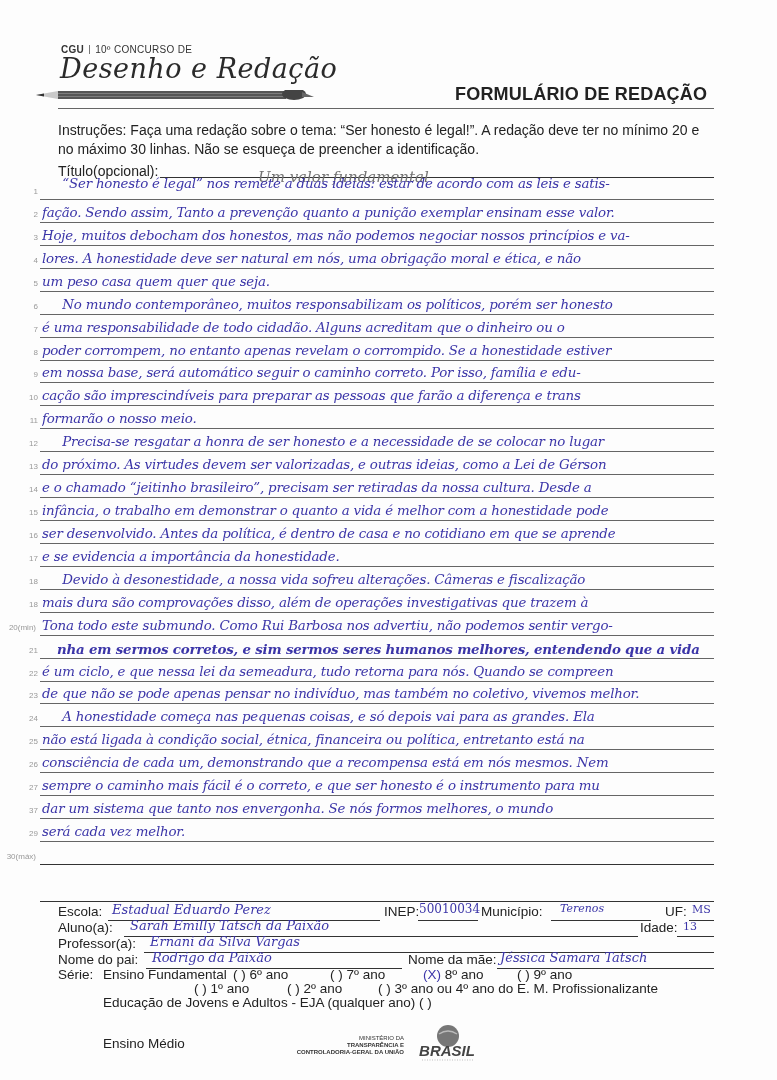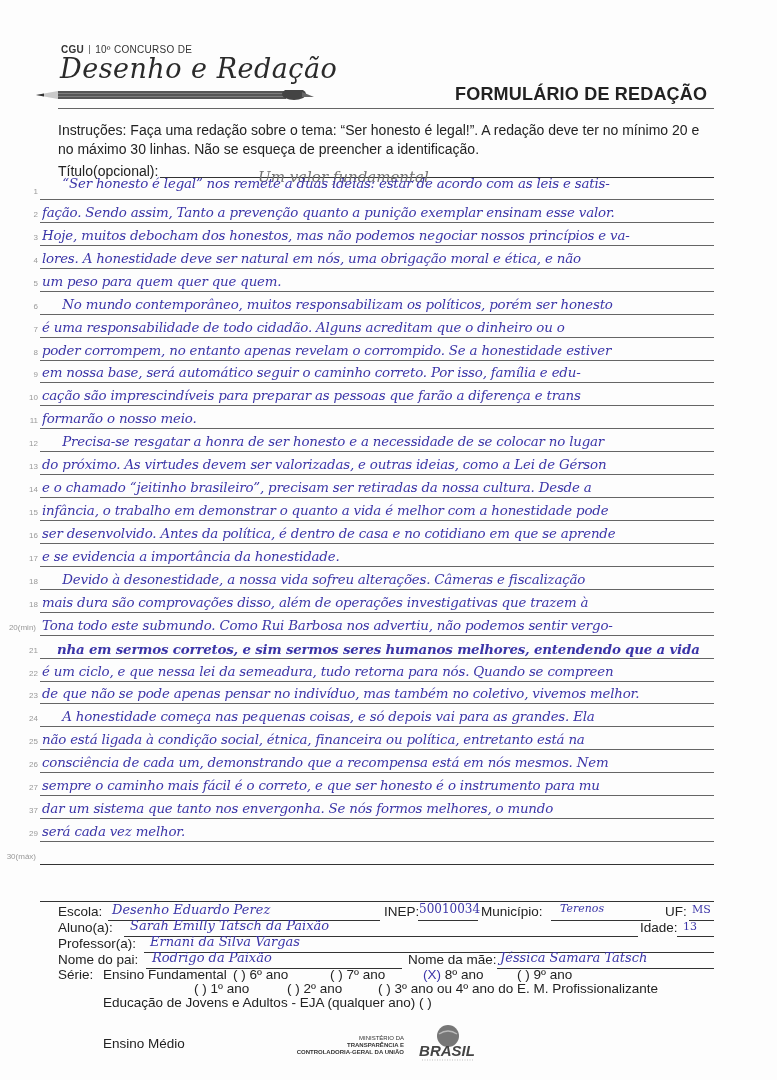--- a/index.html
+++ b/index.html
@@ -76,21 +76,21 @@
       <div class="abs hand" style="left: 42px; top: 228px; white-space: pre;">Hoje, muitos debocham dos honestos, mas não podemos negociar nossos princípios e va-</div>
       <div class="abs ruled-line" style="top: 245px;"></div>
     </div>
     <div>
       <div class="abs line-num" style="left: 20px; top: 256px;">4</div>
       <div class="abs hand" style="left: 42px; top: 251px; white-space: pre;">lores. A honestidade deve ser natural em nós, uma obrigação moral e ética, e não</div>
       <div class="abs ruled-line" style="top: 268px;"></div>
     </div>
     <div>
       <div class="abs line-num" style="left: 20px; top: 279px;">5</div>
-      <div class="abs hand" style="left: 42px; top: 274px; white-space: pre;">um peso para quem quer que quem.</div>
+      <div class="abs hand" style="left: 42px; top: 274px; white-space: pre;">um peso casa quem quer que seja.</div>
       <div class="abs ruled-line" style="top: 291px;"></div>
     </div>
     <div>
       <div class="abs line-num" style="left: 20px; top: 302px;">6</div>
       <div class="abs hand" style="left: 42px; top: 297px; white-space: pre;">     No mundo contemporâneo, muitos responsabilizam os políticos, porém ser honesto</div>
       <div class="abs ruled-line" style="top: 314px;"></div>
     </div>
     <div>
       <div class="abs line-num" style="left: 20px; top: 325px;">7</div>
       <div class="abs hand" style="left: 42px; top: 320px; white-space: pre;">é uma responsabilidade de todo cidadão. Alguns acreditam que o dinheiro ou o</div>
@@ -210,21 +210,21 @@
       <div class="abs line-num wide" style="left: -2px; top: 852px;">30(máx)</div>
       <div class="abs hand" style="left: 42px; top: 847px; white-space: pre;"></div>
       <div class="abs ruled-line dark" style="top: 864px;"></div>
     </div>
     <div class="abs ruled-line dark" style="top: 901px;"></div>
   </div>
 
 <div>
   <div class="abs ff" style="left:58px;top:904px;">Escola:</div>
   <div class="abs fl" style="left:108px;top:920px;width:272px;"></div>
-  <div class="abs fv" style="left:112px;top:902px;">Desenho Eduardo Perez</div>
+  <div class="abs fv" style="left:112px;top:902px;">Estadual Eduardo Perez</div>
 
   <div class="abs ff" style="left:384px;top:904px;">INEP:</div>
   <div class="abs fl" style="left:418px;top:920px;width:60px;"></div>
   <div class="abs fv" style="left:419px;top:902px;font-style:normal;font-size:12px;">50010034</div>
 
   <div class="abs ff" style="left:481px;top:904px;">Município:</div>
   <div class="abs fl" style="left:551px;top:920px;width:100px;"></div>
   <div class="abs fv" style="left:560px;top:902px;font-size:11px;">Terenos</div>
 
   <div class="abs ff" style="left:665px;top:904px;">UF:</div>

